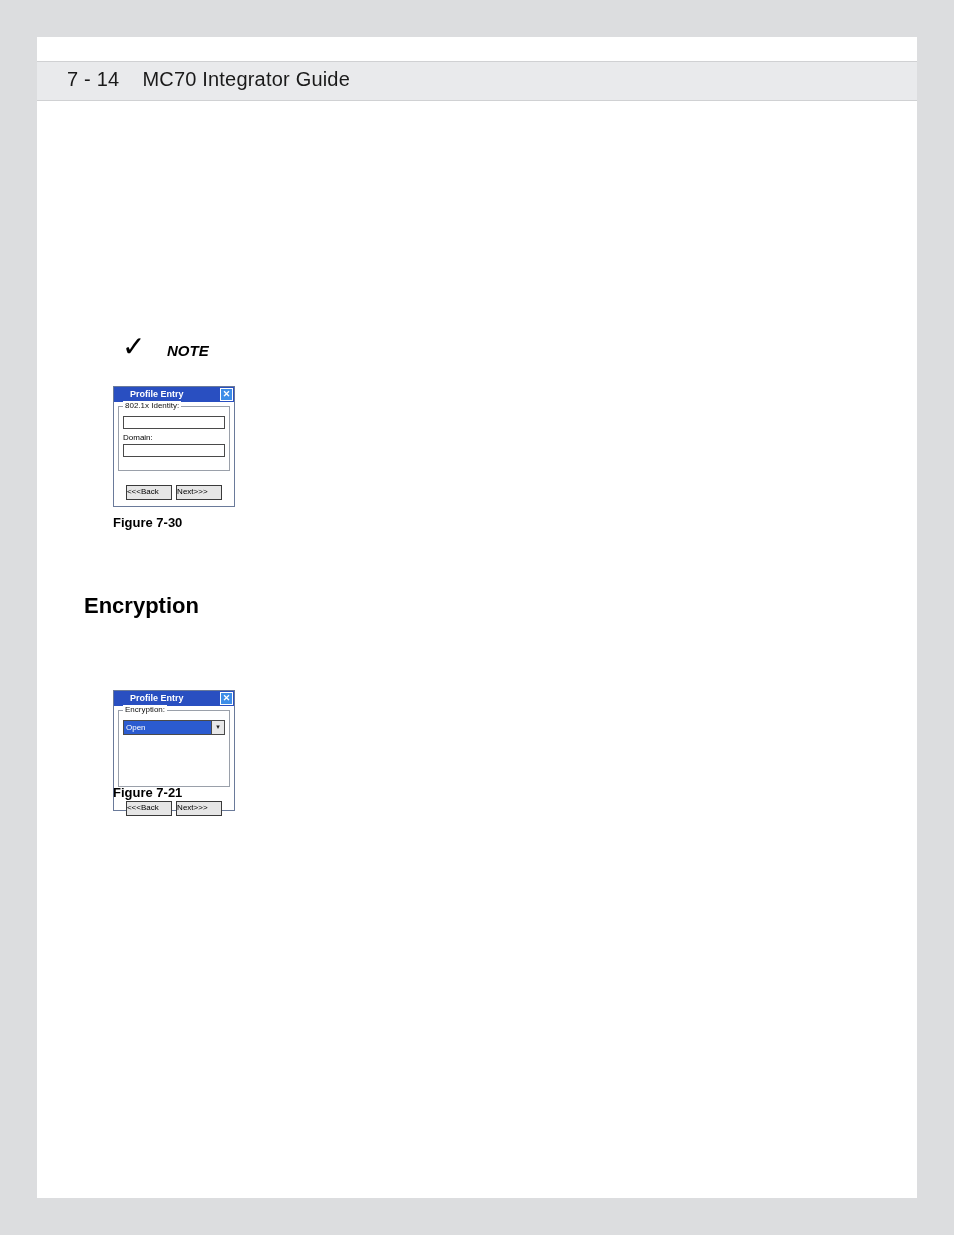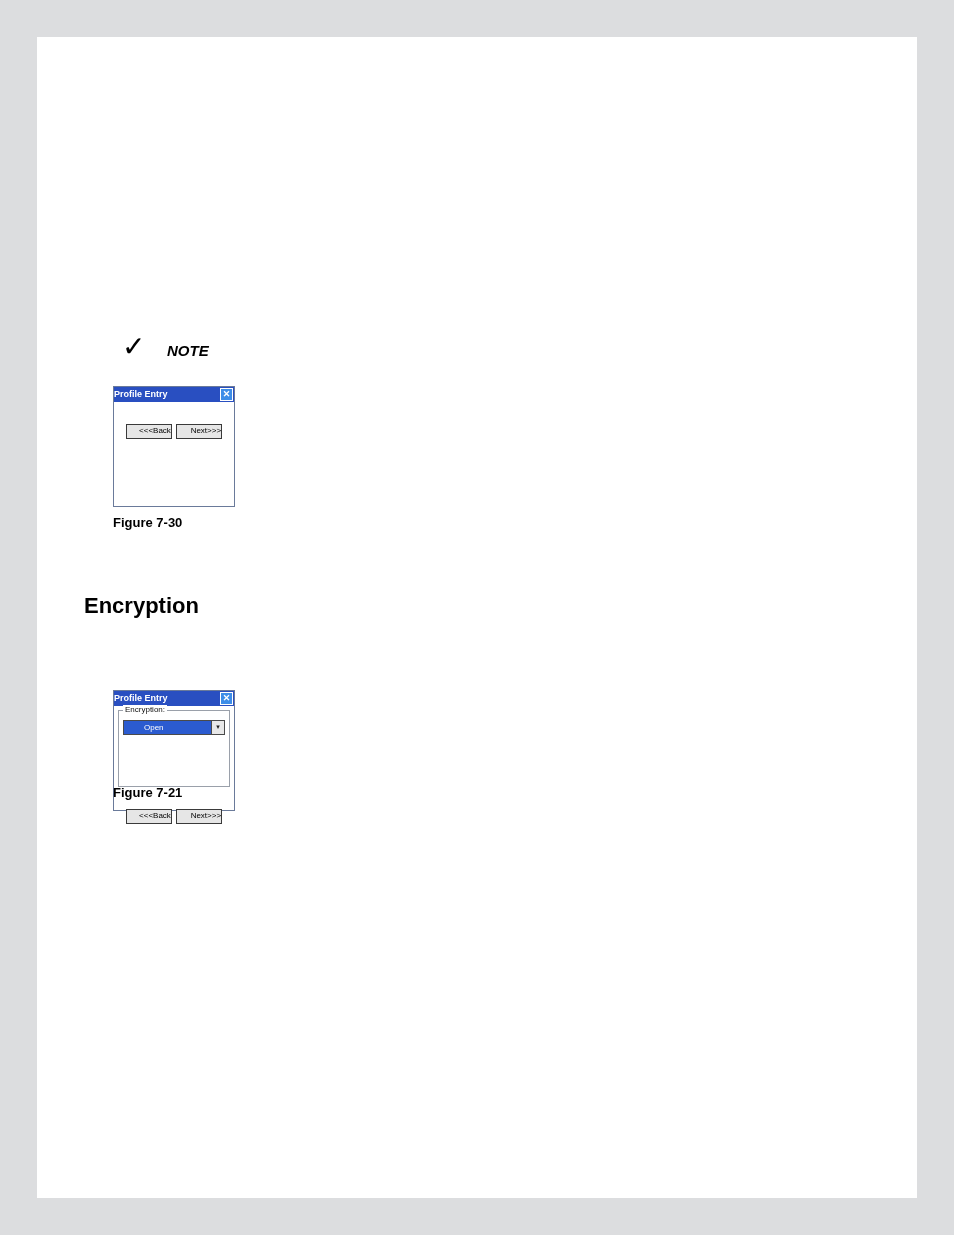--- a/index.html
+++ b/index.html
@@ -74,21 +74,21 @@
     font-size: 8px;
     font-family: Tahoma, Arial, sans-serif;
   }
   .dlg-title {
     background: #294fc1;
     color: #fff;
     font-weight: bold;
     font-size: 9px;
     height: 15px;
     line-height: 15px;
-    padding-left: 0;
+    padding-left: 16px;
     position: relative;
   }
   .dlg-close {
     position: absolute;
     right: 1px;
     top: 1px;
     width: 13px;
     height: 13px;
     background: #3d8de8;
     border: 1px solid #fff;
@@ -132,21 +132,21 @@
     width: 100%;
     height: 15px;
     box-sizing: border-box;
     border: 1px solid #4a4a4a;
     display: flex;
   }
   .dlg-select-val {
     flex: 1;
     background: #2b5bd0;
     color: #fff;
-    padding-left: 20px;
+    padding-left: 2px;
     line-height: 13px;
   }
   .dlg-select-arrow {
     width: 12px;
     border-left: 1px solid #4a4a4a;
     background: #e8e8e8;
     text-align: center;
     line-height: 11px;
     font-size: 7px;
     color: #222;
@@ -156,41 +156,54 @@
     padding-top: 2px;
   }
   .dlg-btn {
     display: inline-block;
     width: 44px;
     height: 13px;
     line-height: 12px;
     border: 1px solid #3a3a3a;
     background: #e6e6e6;
     font-size: 8px;
-    text-align: right;
-    margin: 16px 1px;
+    text-align: left;
+    margin: 8px 1px;
     cursor: default;
   }
 </style>
 </head>
 <body>
 
 <div class="page">
 
+  <div class="hdr-band">
+    <div class="hdr-text">
+      <span>7 - 14</span>
+      &nbsp;&nbsp;
+      <span>MC70 Integrator Guide</span>
+    </div>
+  </div>
 
 
   <div class="note-check" style="left:85px; top:293px;">✓</div>
   <div class="note-label" style="left:130px; top:305px;">NOTE</div>
 
   <div class="dlg" style="left:76px; top:349px; height:119px;">
     <div class="dlg-title">
       <span>Profile Entry</span>
       <div class="dlg-close">✕</div>
     </div>
     <div class="dlg-body">
+      <div class="dlg-group" style="height:50px;">
+        <div class="dlg-group-label">802.1x Identity:</div>
+        <div class="dlg-input"></div>
+        <div class="dlg-field-label">Domain:</div>
+        <div class="dlg-input"></div>
+      </div>
       <div class="dlg-btns">
         <div class="dlg-btn">&lt;&lt;&lt;Back</div>
         <div class="dlg-btn">Next&gt;&gt;&gt;</div>
       </div>
     </div>
   </div>
 
   <div class="fig-caption" style="left:76px; top:478px;">Figure 7-30</div>
 
   <div class="sect-title" style="left:47px; top:556px;">Encryption</div>

